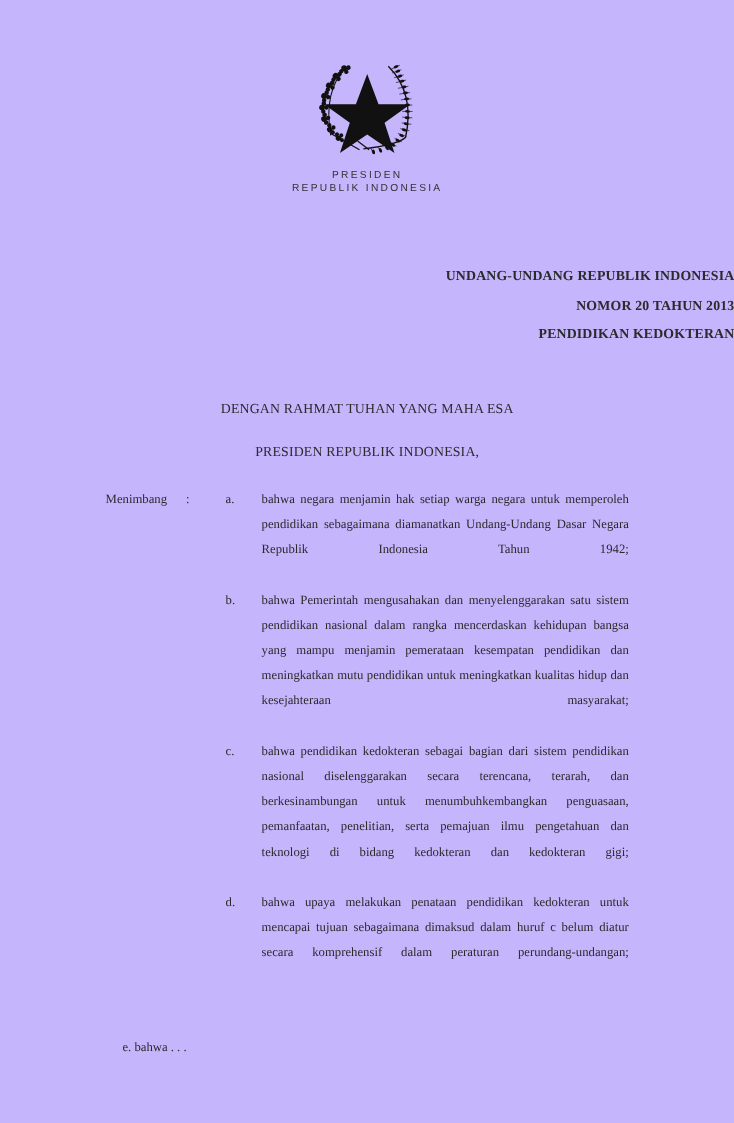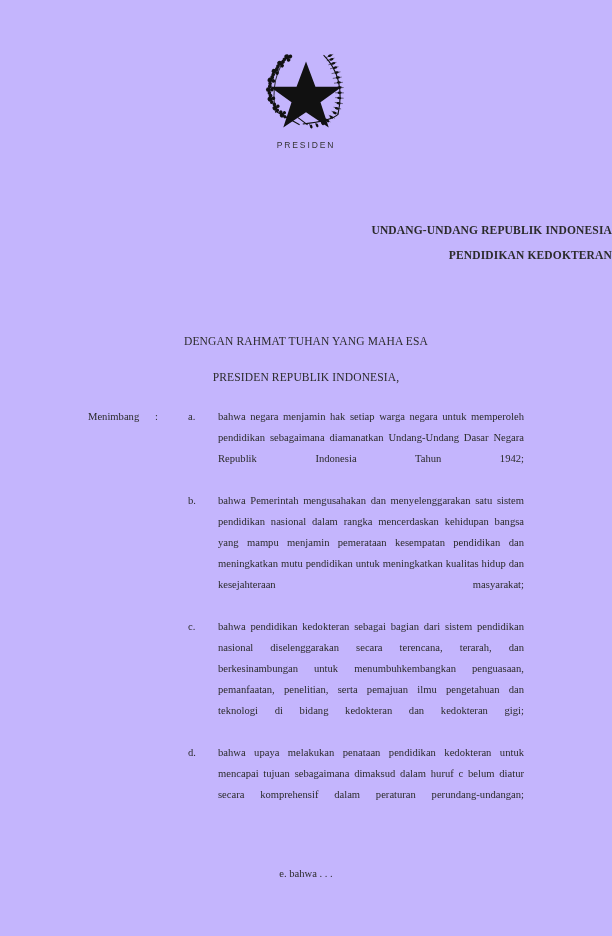--- a/index.html
+++ b/index.html
@@ -138,24 +138,24 @@
   
   .item-text::after {
     content: "";
     display: inline-block;
     width: 100%;
   }
 
   
   .catchword {
     position: absolute;
-    left: 92px;
+    left: 102px;
     top: 866px;
     width: 436px;
-    text-align: center;
+    text-align: left;
     font-size: 10.6px;
     line-height: 16px;
     padding-right: 8px;
     box-sizing: border-box;
   }
 </style>
 </head>
 <body>
 
 <div class="page">
@@ -248,25 +248,27 @@
           <ellipse cx="73.8" cy="101.6" rx="2.6" ry="1.5" transform="rotate(66 73.8 101.6)"></ellipse>
           <ellipse cx="66.6" cy="103.2" rx="2.6" ry="1.5" transform="rotate(76 66.6 103.2)"></ellipse>
         </g>
       </g>
 
       <path d="M22,84 L52,101 M62,101 L50,92" stroke="#111111" stroke-width="1.3" fill="none"></path>
     </svg>
 
     <div class="emblem-caption">
       <span class="cap-line">PRESIDEN</span>
+      <span class="cap-line">REPUBLIK INDONESIA</span>
     </div>
   </div>
 
   <div class="headings">
     <span class="hline">UNDANG-UNDANG REPUBLIK INDONESIA</span>
+    <span class="hline">NOMOR 20 TAHUN 2013</span>
     <span class="hline">PENDIDIKAN KEDOKTERAN</span>
   </div>
 
   <div class="proclaim">
     <span class="pline">DENGAN RAHMAT TUHAN YANG MAHA ESA</span>
     <span class="pline second">PRESIDEN REPUBLIK INDONESIA,</span>
   </div>
 
   <div class="considerations">
     <div class="cons-row">

